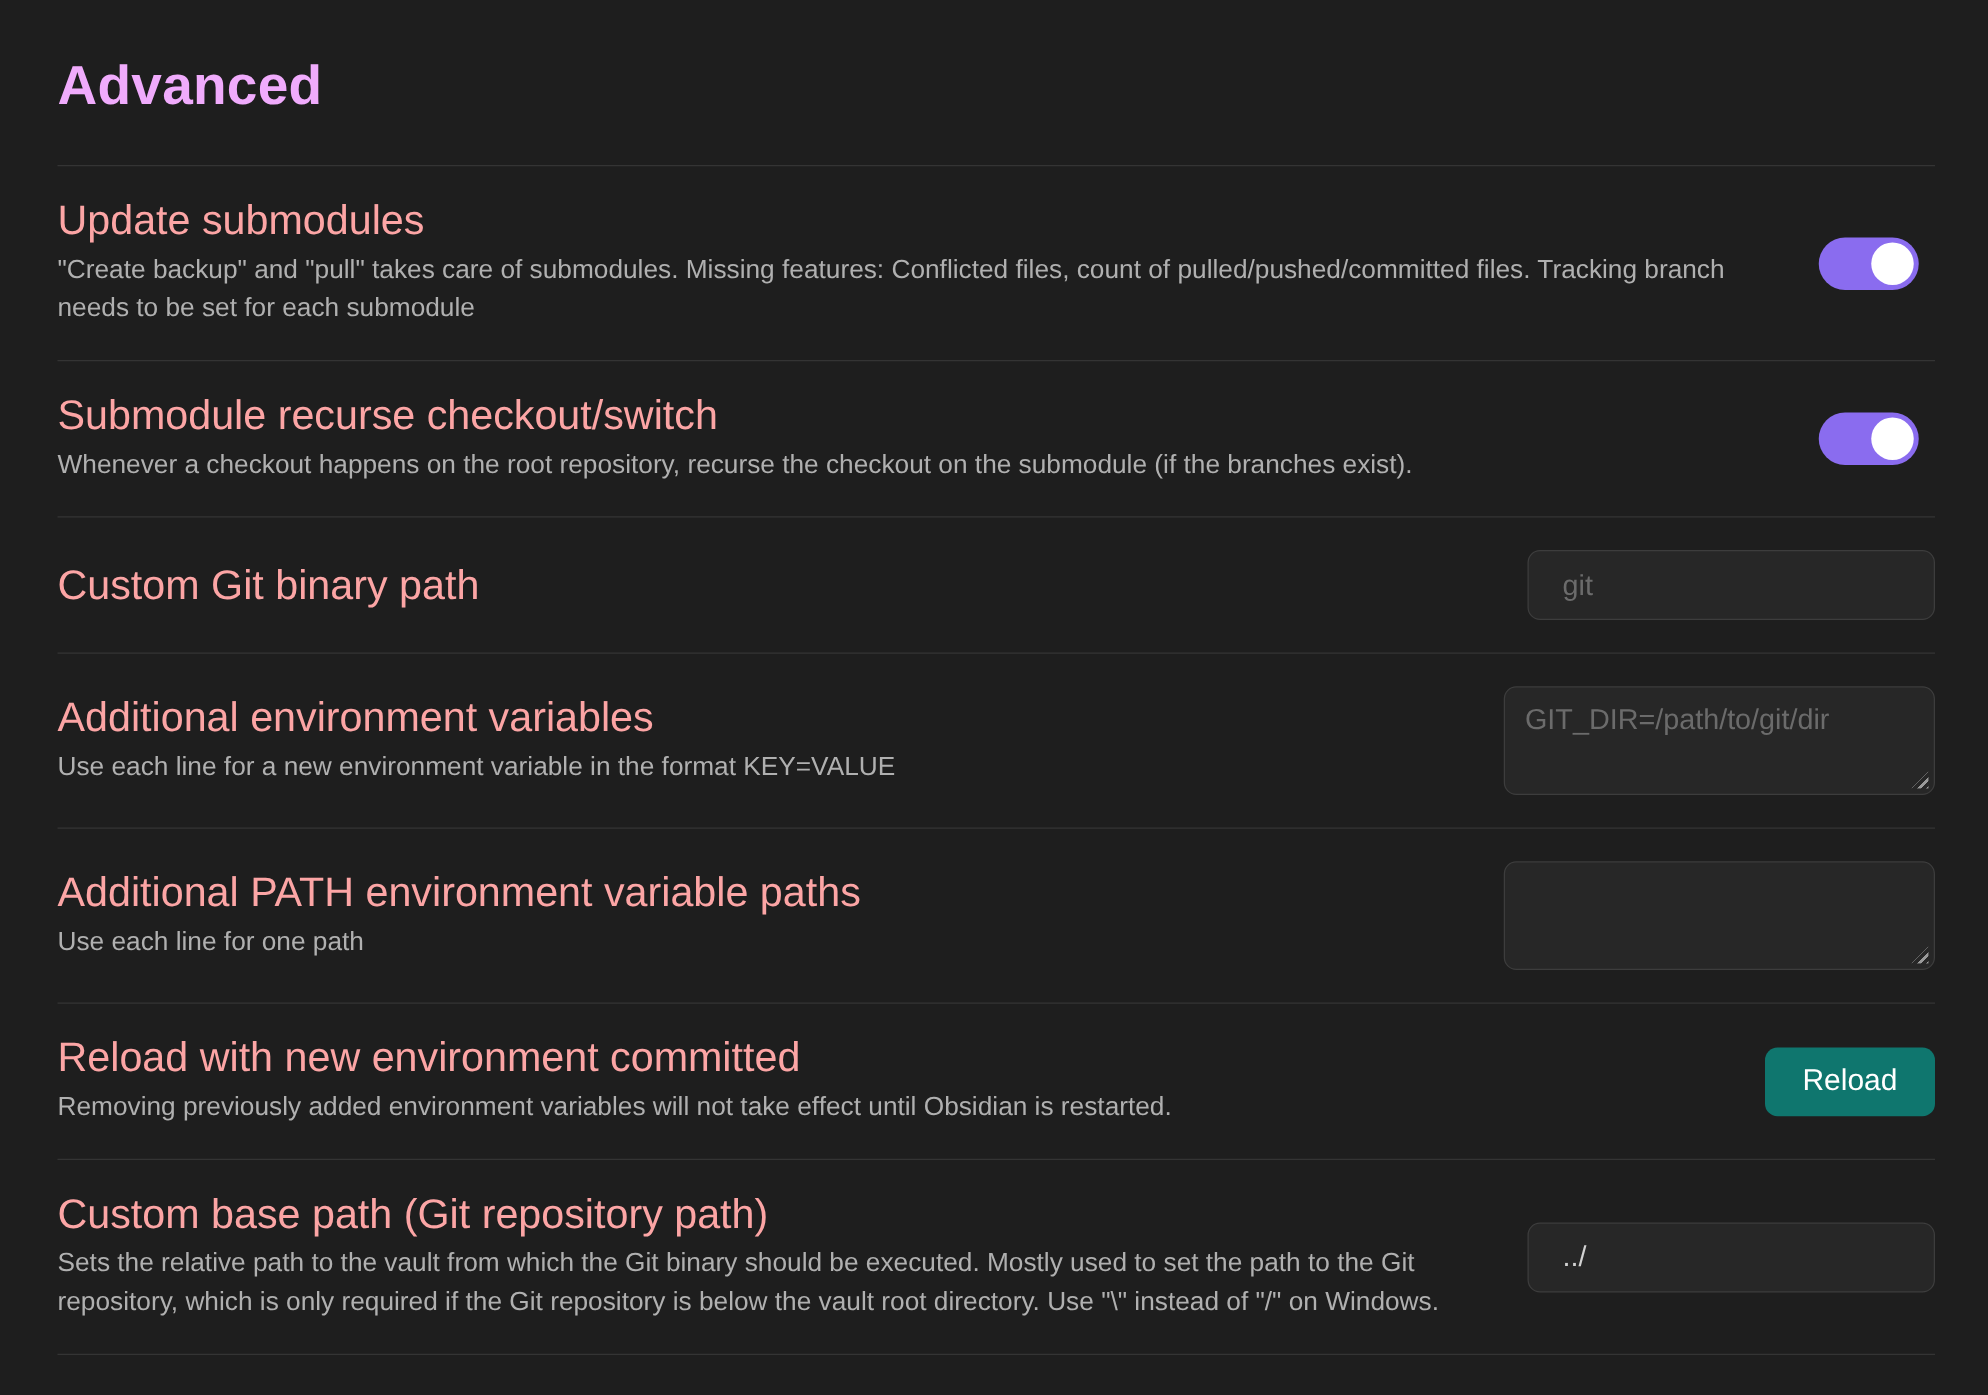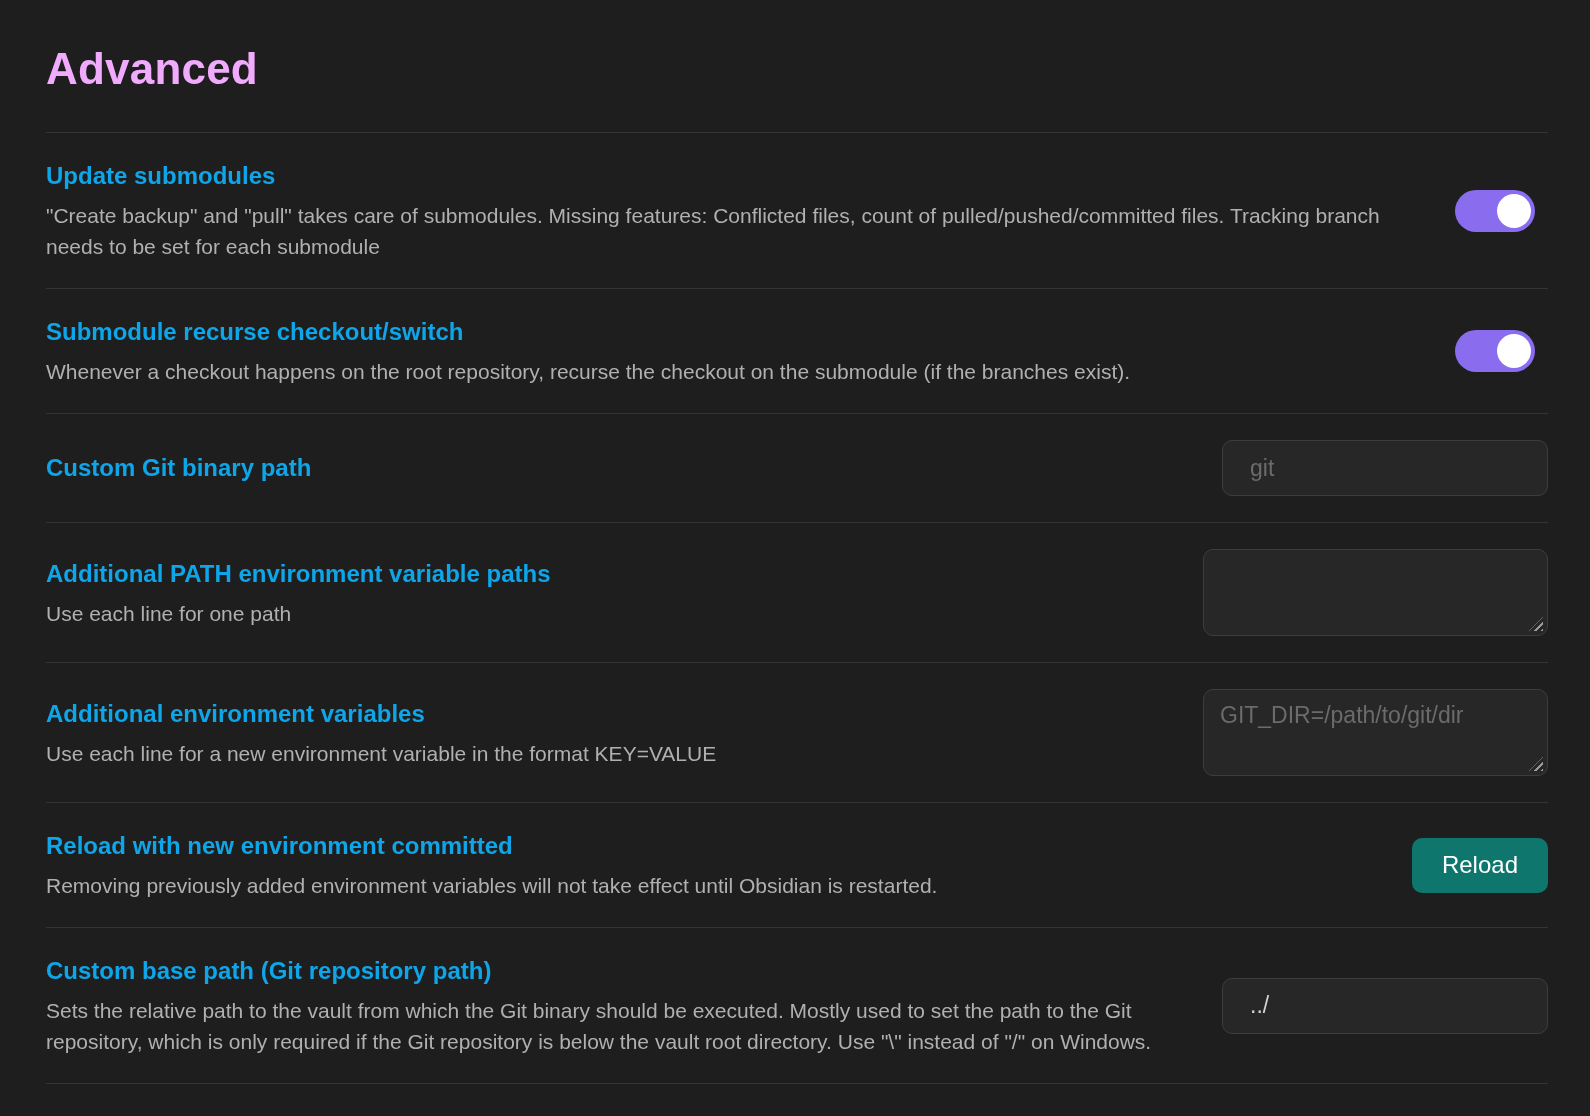--- a/index.html
+++ b/index.html
@@ -22,23 +22,23 @@
   .settings-list { border-top: 1px solid #343434; }
   .setting-item {
     display: flex;
     align-items: center;
     gap: 24px;
     padding: 26px 0;
     border-bottom: 1px solid #343434;
   }
   .setting-info { flex: 1 1 auto; min-width: 0; max-width: 1385px; }
   .setting-name {
-    font-size: 24px;
-    font-weight: 700;
-    color: #0ea5e9;
+    font-size: 33px;
+    font-weight: 400;
+    color: #fca5a5;
     line-height: 34px;
   }
   .setting-desc {
     margin-top: 7px;
     font-size: 21px;
     line-height: 31px;
     color: #b0b0b0;
   }
   .setting-control { flex: 0 0 auto; display: flex; align-items: center; }
 
@@ -150,46 +150,46 @@
       <div class="setting-info">
         <div class="setting-name">Custom Git binary path</div>
       </div>
       <div class="setting-control">
         <input type="text" placeholder="git" style="">
       </div>
     </div>
 
     <div class="setting-item">
       <div class="setting-info">
+        <div class="setting-name">Additional environment variables</div>
+        <div class="setting-desc">Use each line for a new environment variable in the format KEY=VALUE</div>
+      </div>
+      <div class="setting-control">
+        <div class="textarea-wrap">
+          <textarea placeholder="GIT_DIR=/path/to/git/dir" style=""></textarea>
+          <div class="resize-handle"></div>
+        </div>
+      </div>
+    </div>
+
+    <div class="setting-item">
+      <div class="setting-info">
         <div class="setting-name">Additional PATH environment variable paths</div>
         <div class="setting-desc">Use each line for one path</div>
       </div>
       <div class="setting-control">
         <div class="textarea-wrap">
           <textarea placeholder="" style=""></textarea>
           <div class="resize-handle"></div>
         </div>
       </div>
     </div>
 
     <div class="setting-item">
       <div class="setting-info">
-        <div class="setting-name">Additional environment variables</div>
-        <div class="setting-desc">Use each line for a new environment variable in the format KEY=VALUE</div>
-      </div>
-      <div class="setting-control">
-        <div class="textarea-wrap">
-          <textarea placeholder="GIT_DIR=/path/to/git/dir" style=""></textarea>
-          <div class="resize-handle"></div>
-        </div>
-      </div>
-    </div>
-
-    <div class="setting-item">
-      <div class="setting-info">
         <div class="setting-name">Reload with new environment committed</div>
         <div class="setting-desc">Removing previously added environment variables will not take effect until Obsidian is restarted.</div>
       </div>
       <div class="setting-control">
         <button class="accent-btn">Reload</button>
       </div>
     </div>
 
     <div class="setting-item">
       <div class="setting-info">

